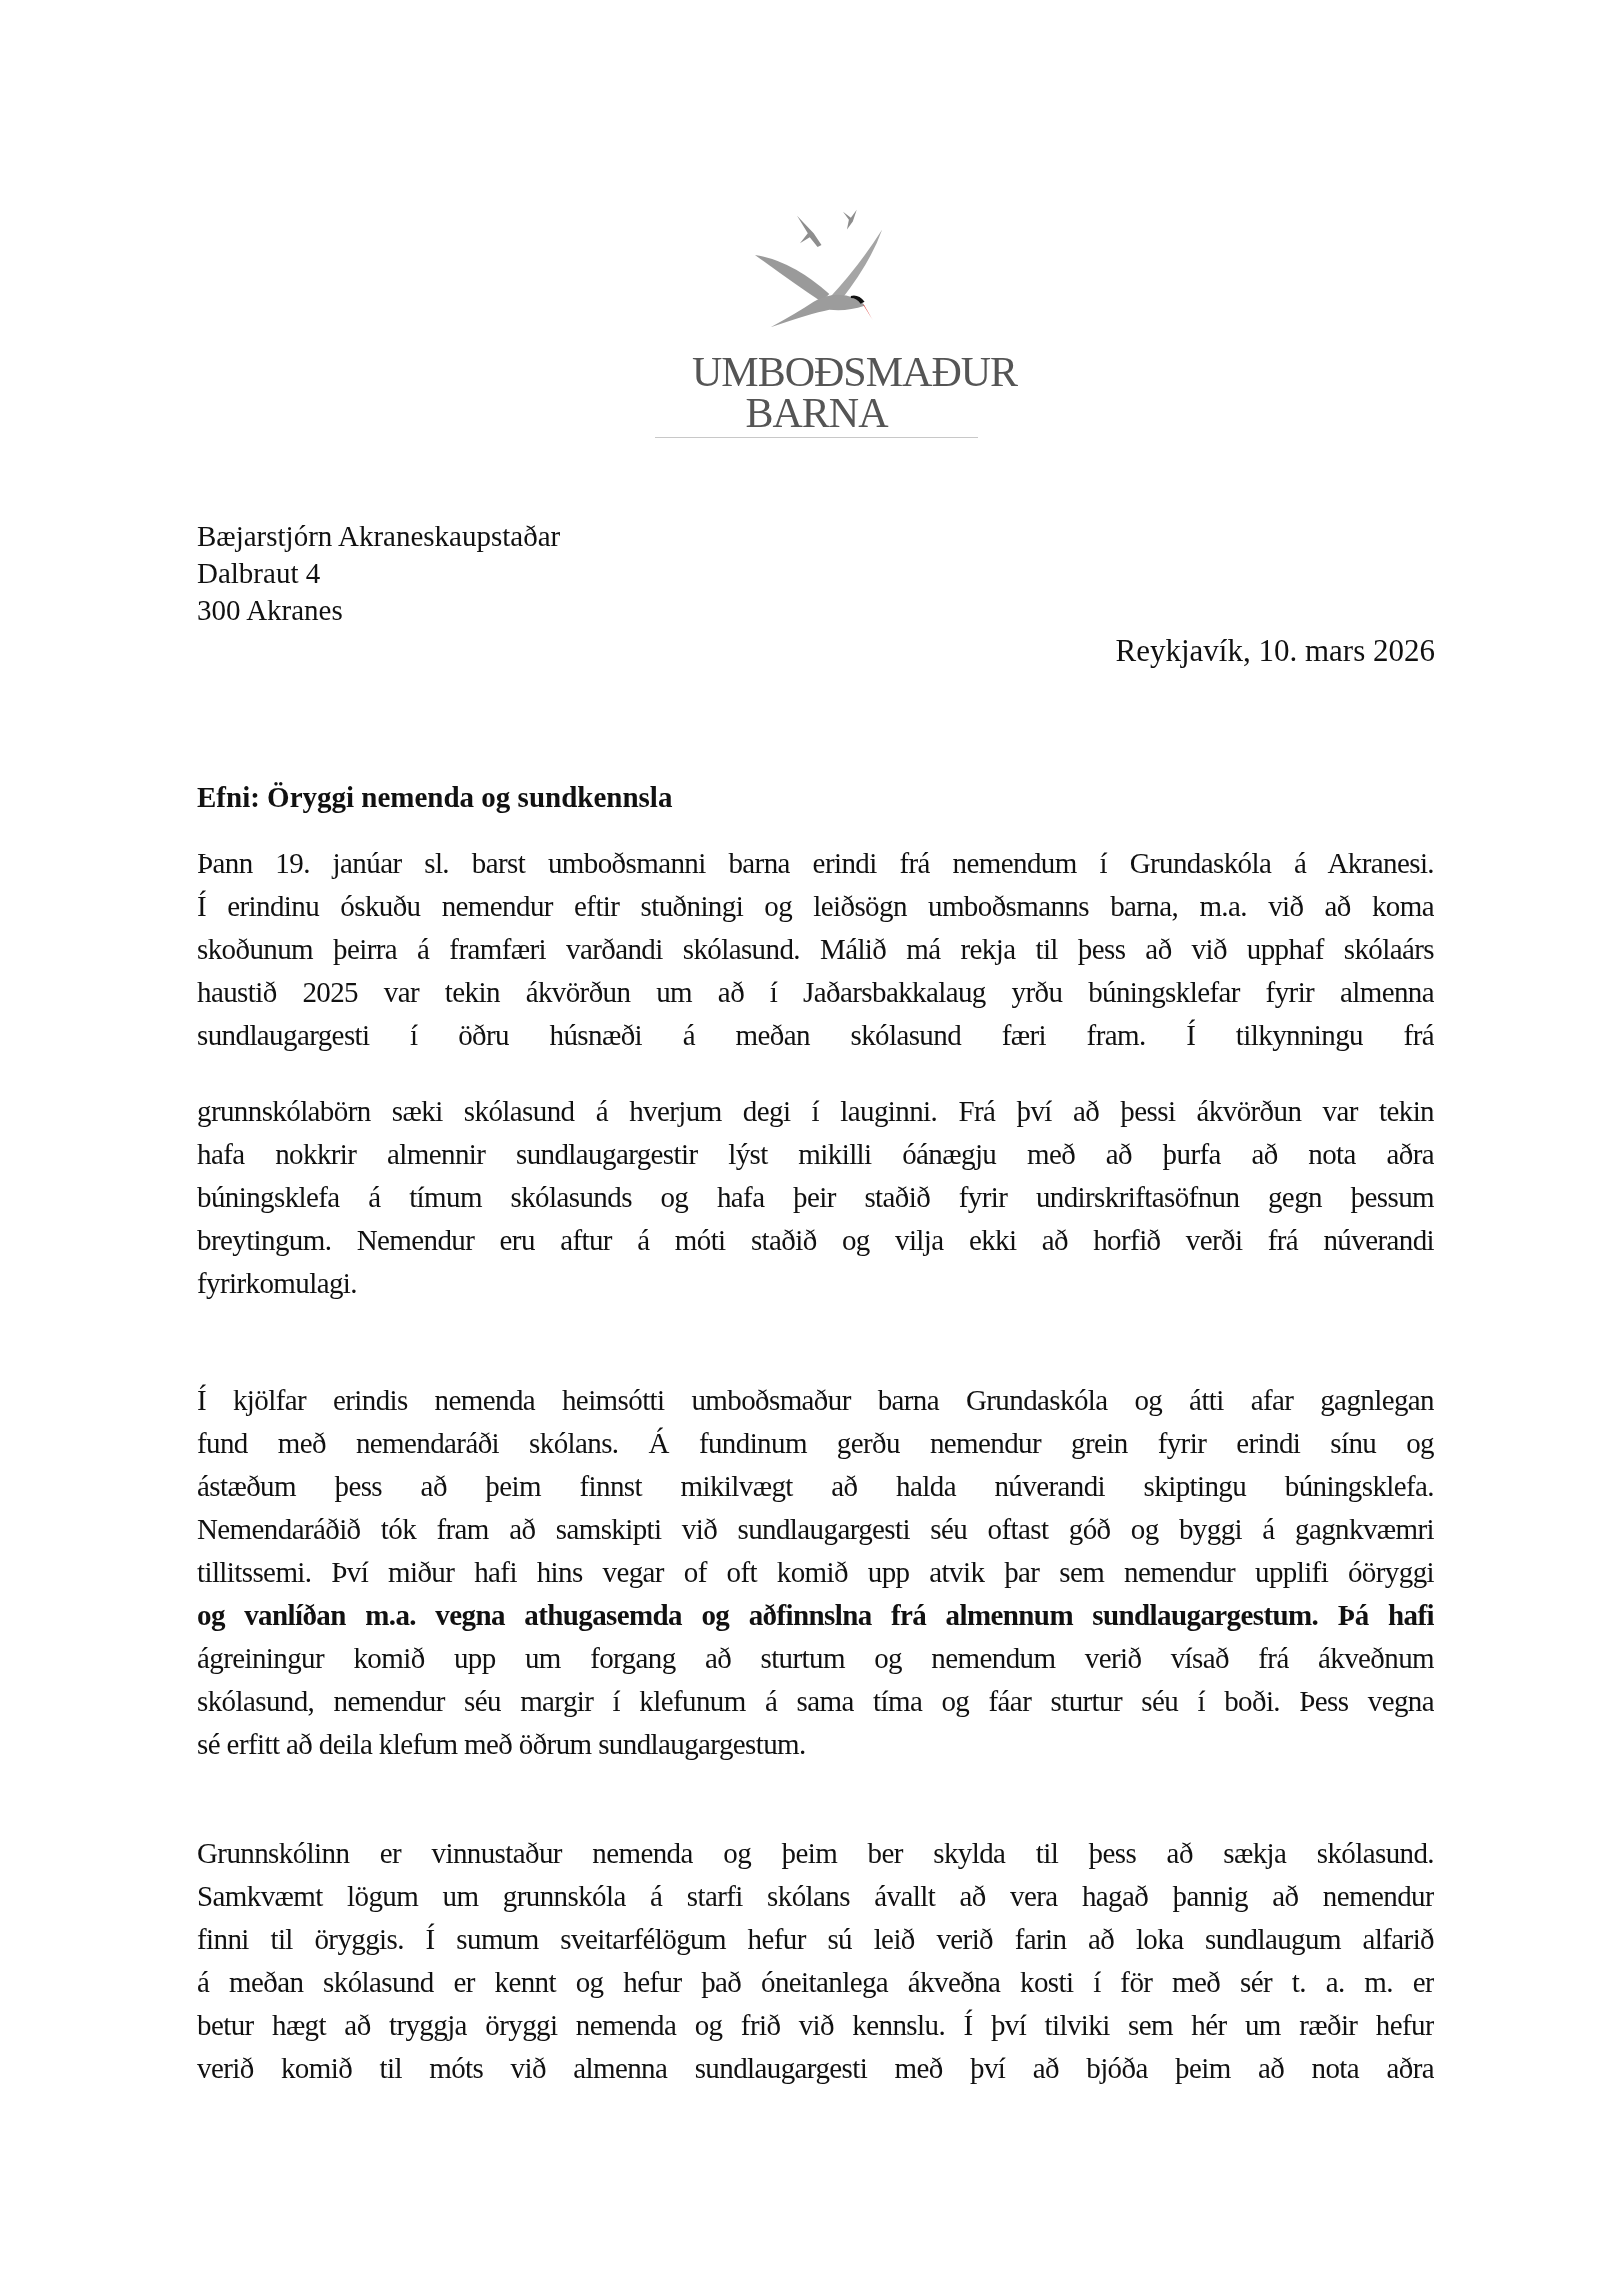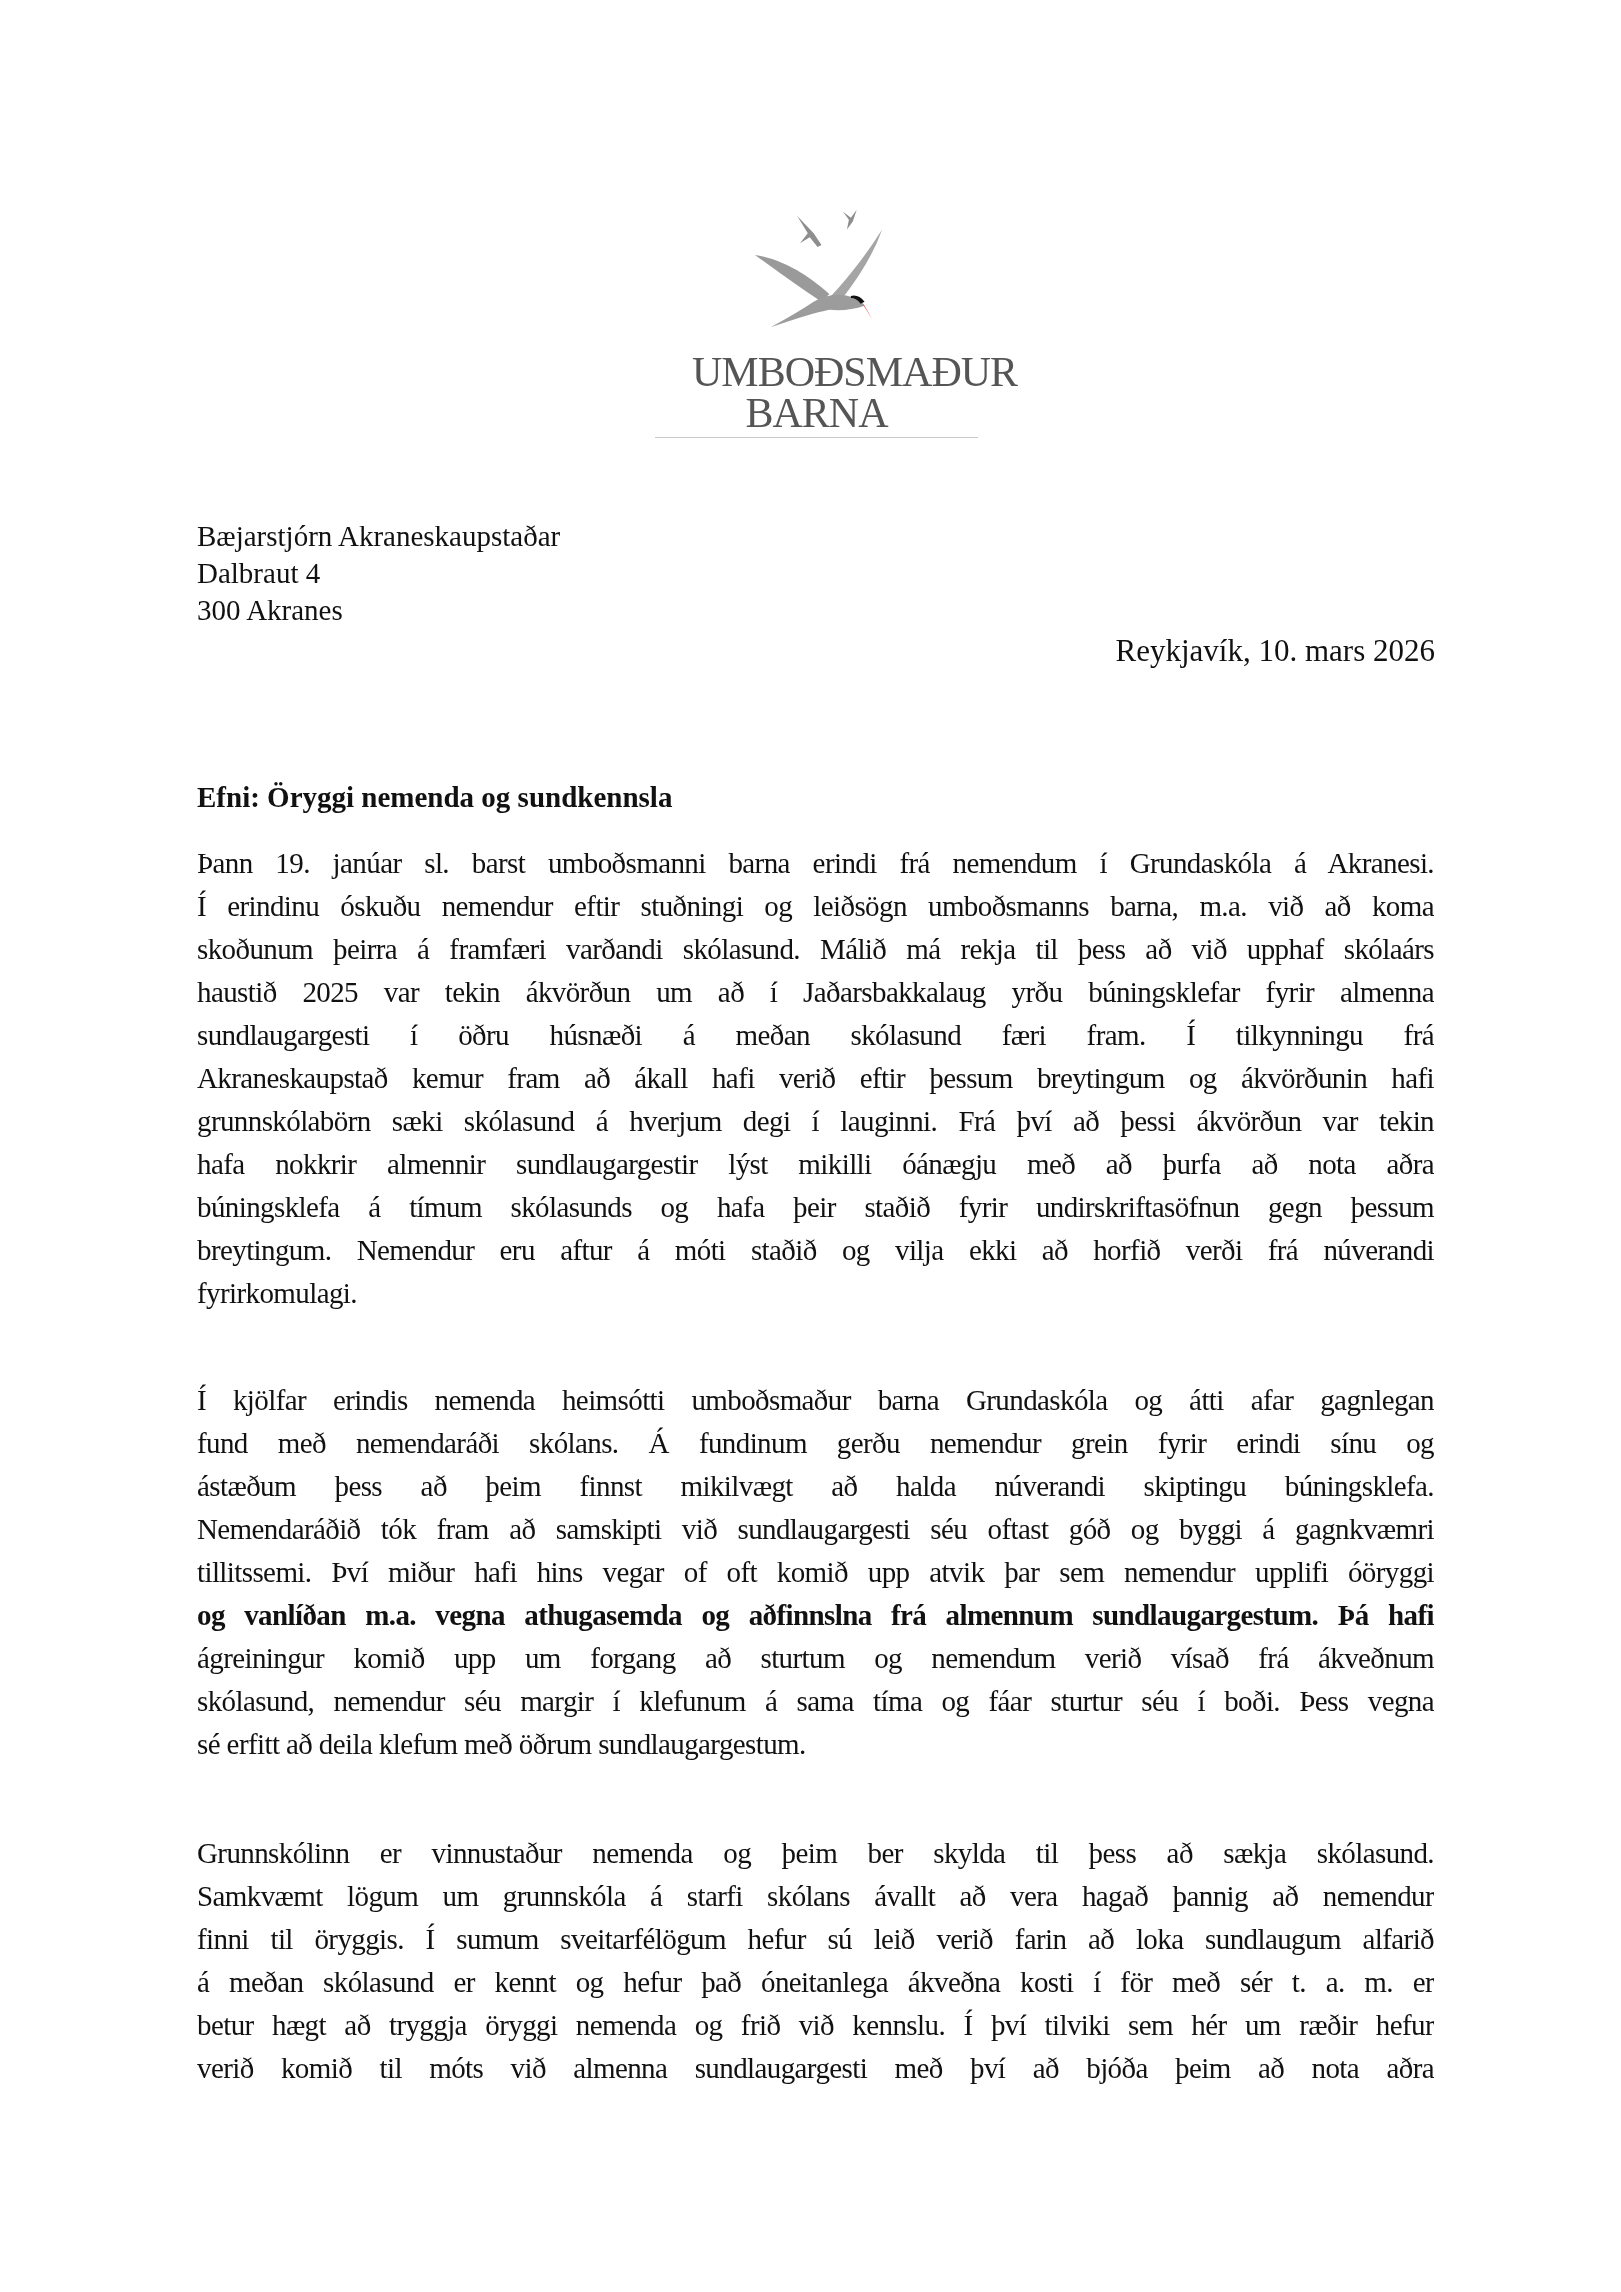--- a/index.html
+++ b/index.html
@@ -60,22 +60,21 @@
 <div class="date">Reykjavík, 10. mars 2026</div>
 
 <div class="subject">Efni: Öryggi nemenda og sundkennsla</div>
 
 <div class="body p1">
   <span class="line" style="white-space: normal;">Þann 19. janúar sl. barst umboðsmanni barna erindi frá nemendum í Grundaskóla á Akranesi.</span>
   <span class="line" style="white-space: normal;">Í erindinu óskuðu nemendur eftir stuðningi og leiðsögn umboðsmanns barna, m.a. við að koma</span>
   <span class="line" style="white-space: normal;">skoðunum þeirra á framfæri varðandi skólasund. Málið má rekja til þess að við upphaf skólaárs</span>
   <span class="line" style="white-space: normal;">haustið 2025 var tekin ákvörðun um að í Jaðarsbakkalaug yrðu búningsklefar fyrir almenna</span>
   <span class="line" style="white-space: normal;">sundlaugargesti í öðru húsnæði á meðan skólasund færi fram. Í tilkynningu frá</span>
-  <span class="line" style="white-space: normal;">Akraneskaupstað kemur fram að ákall hafi verið eftir þessum breytingum og ákvörðunin hafi</span>
-  <span class="line" style="white-space: normal;">grunnskólabörn sæki skólasund á hverjum degi í lauginni. Frá því að þessi ákvörðun var tekin</span>
+  <span class="line" style="white-space: normal; margin-top: 33px;">grunnskólabörn sæki skólasund á hverjum degi í lauginni. Frá því að þessi ákvörðun var tekin</span>
   <span class="line" style="white-space: normal;">hafa nokkrir almennir sundlaugargestir lýst mikilli óánægju með að þurfa að nota aðra</span>
   <span class="line" style="white-space: normal;">búningsklefa á tímum skólasunds og hafa þeir staðið fyrir undirskriftasöfnun gegn þessum</span>
   <span class="line" style="white-space: normal;">breytingum. Nemendur eru aftur á móti staðið og vilja ekki að horfið verði frá núverandi</span>
   <span class="line last" style="white-space: normal;">fyrirkomulagi.</span>
 </div>
 
 <div class="body p2">
   <span class="line" style="white-space: normal;">Í kjölfar erindis nemenda heimsótti umboðsmaður barna Grundaskóla og átti afar gagnlegan</span>
   <span class="line" style="white-space: normal;">fund með nemendaráði skólans. Á fundinum gerðu nemendur grein fyrir erindi sínu og</span>
   <span class="line" style="white-space: normal;">ástæðum þess að þeim finnst mikilvægt að halda núverandi skiptingu búningsklefa.</span>

